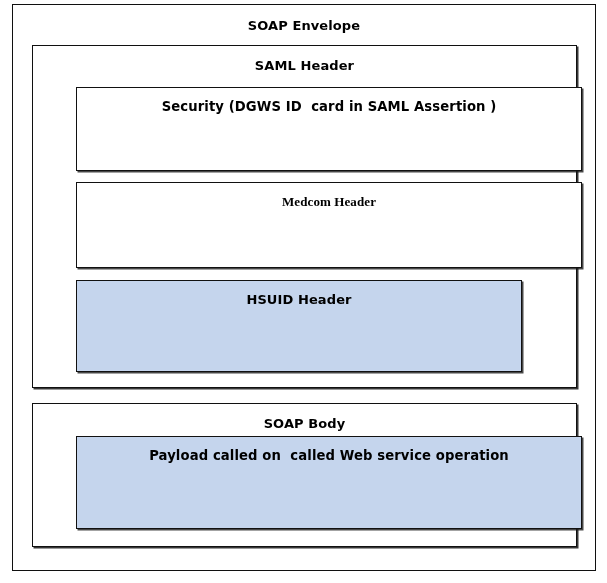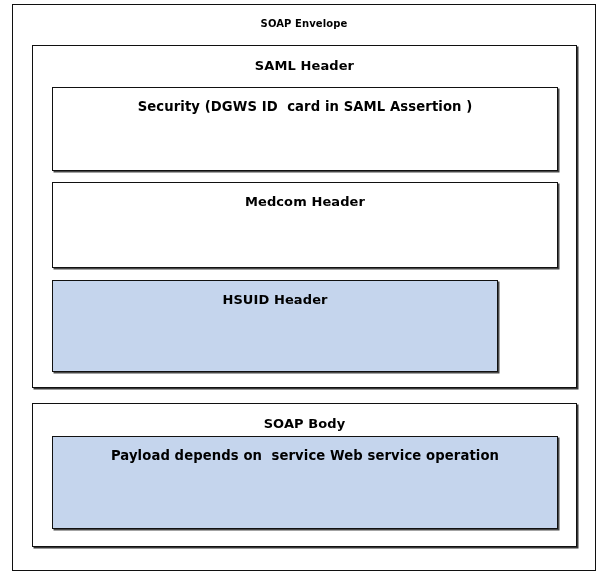--- a/index.html
+++ b/index.html
@@ -59,34 +59,36 @@
     left: 32px;
     top: 403px;
     width: 545px;
     height: 144px;
   }
 
   
   .leaf-box {
     border: 1.4px solid #111111;
     box-shadow: 1.5px 1.5px 0 0 rgba(25,25,25,0.8);
+    margin-left: 24px;
   }
 
   .security-box {
     left: 52px;
     top: 87px;
     width: 506px;
     height: 84px;
   }
 
   .medcom-box {
     left: 52px;
     top: 182px;
     width: 506px;
     height: 86px;
+    font-family: Liberation Serif, serif;
   }
 
   .hsuid-box {
     left: 52px;
     top: 280px;
     width: 446px;
     height: 92px;
   }
 
   .payload-box {
@@ -108,21 +110,21 @@
     text-align: center;
     font-weight: bold;
     color: #000000;
     letter-spacing: 0.1px;
     white-space: pre;
     line-height: 1;
   }
 
   .label-envelope {
     top: 14px;
-    font-size: 10px;
+    font-size: 13px;
   }
 
   .label-container {
     top: 13px;
     font-size: 13px;
   }
 
   .label-leaf {
     top: 12px;
     font-size: 13px;
@@ -161,16 +163,16 @@
 
   <div class="box leaf-box hsuid-box filled">
     <div class="label label-leaf">HSUID Header</div>
   </div>
 
   <div class="box container-box soap-body">
     <div class="label label-container">SOAP Body</div>
   </div>
 
   <div class="box leaf-box payload-box filled">
-    <div class="label label-payload">Payload depends on  service Web service operation</div>
+    <div class="label label-payload">Payload called on  called Web service operation</div>
   </div>
 
 </div>
 
 </body></html>

